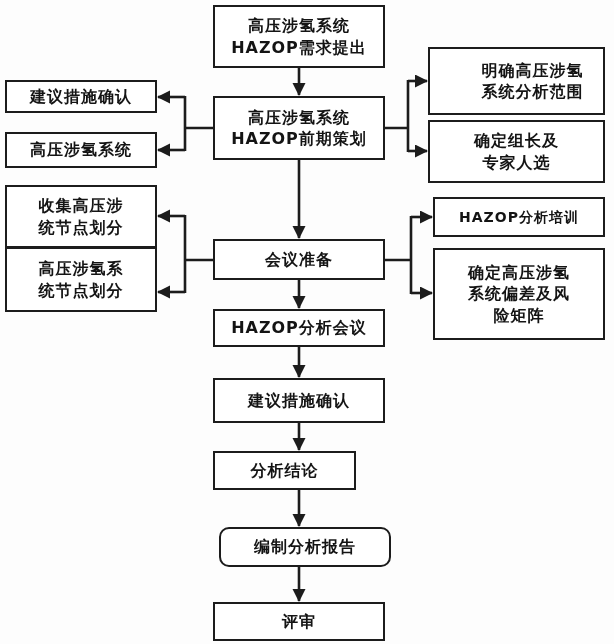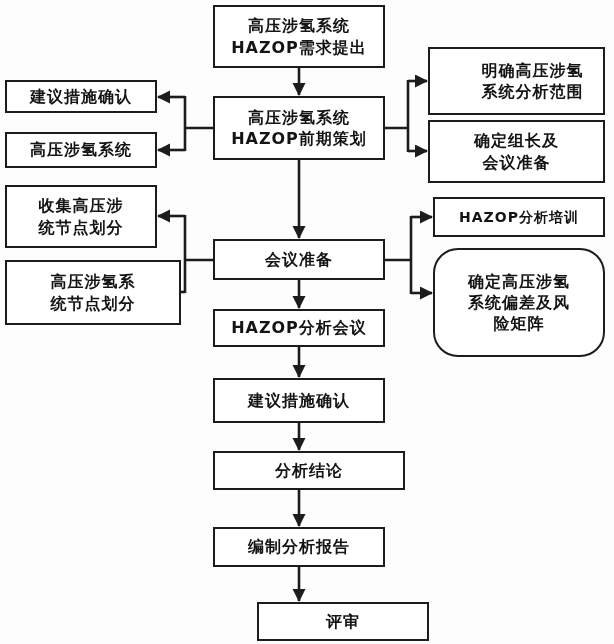--- a/index.html
+++ b/index.html
@@ -25,33 +25,33 @@
     line-height:1.32;
     letter-spacing:1px;
     white-space:pre-line;
   }
   
   .n-request  {left:213px;top:5px;  width:172px;height:63px;}
   .n-planning {left:213px;top:96px; width:172px;height:64px;}
   .n-meetprep {left:213px;top:239px;width:172px;height:41px;}
   .n-meeting  {left:213px;top:309px;width:172px;height:38px;}
   .n-measures {left:213px;top:378px;width:172px;height:45px;}
-  .n-conclude {left:213px;top:451px;width:192px;height:39px;}
-  .n-report   {left:213px;top:527px;width:172px;height:40px;}
-  .n-review   {left:213px;top:602px;width:172px;height:39px;margin-left:44px;}
+  .n-conclude {left:213px;top:451px;width:143px;height:39px;}
+  .n-report   {left:219px;top:527px;width:172px;height:40px;border-radius:10px;}
+  .n-review   {left:213px;top:602px;width:172px;height:39px;}
   
   .n-duties   {left:5px;top:80px; width:152px;height:33px;}
   .n-procedure{left:5px;top:132px;width:152px;height:36px;}
   .n-collect  {left:5px;top:185px;width:152px;height:63px;}
-  .n-division {left:5px;top:260px;width:176px;height:65px;}
+  .n-division {left:5px;top:247px;width:152px;height:65px;}
   
   .n-scope    {left:428px;top:47px; width:177px;height:68px;padding-left:32px;}
   .n-leader   {left:428px;top:120px;width:177px;height:63px;}
   .n-training {left:433px;top:197px;width:172px;height:40px;font-size:14px;}
-  .n-riskmat  {left:433px;top:248px;width:172px;height:109px;border-radius:25px;}
+  .n-riskmat  {left:433px;top:248px;width:172px;height:92px;}
 </style>
 </head>
 <body>
 
 <div class="canvas">
 
   <svg class="wires" viewBox="0 0 614 644" xmlns="http://www.w3.org/2000/svg">
     <defs>
       <marker id="arrow" markerUnits="userSpaceOnUse" markerWidth="15" markerHeight="14" refX="12" refY="6.5" orient="auto">
         <polygon points="0,0 13,6.5 0,13"></polygon>
@@ -97,19 +97,19 @@
   <div class="node n-duties">建议措施确认</div>
   <div class="node n-procedure">高压涉氢系统</div>
   <div class="node n-collect">收集高压涉
 统节点划分</div>
   <div class="node n-division">高压涉氢系
 统节点划分</div>
 
   <div class="node n-scope">明确高压涉氢
 系统分析范围</div>
   <div class="node n-leader">确定组长及
-会议准备</div>
+专家人选</div>
   <div class="node n-training">HAZOP分析培训</div>
   <div class="node n-riskmat">确定高压涉氢
 系统偏差及风
 险矩阵</div>
 
 </div>
 
 </body></html>

